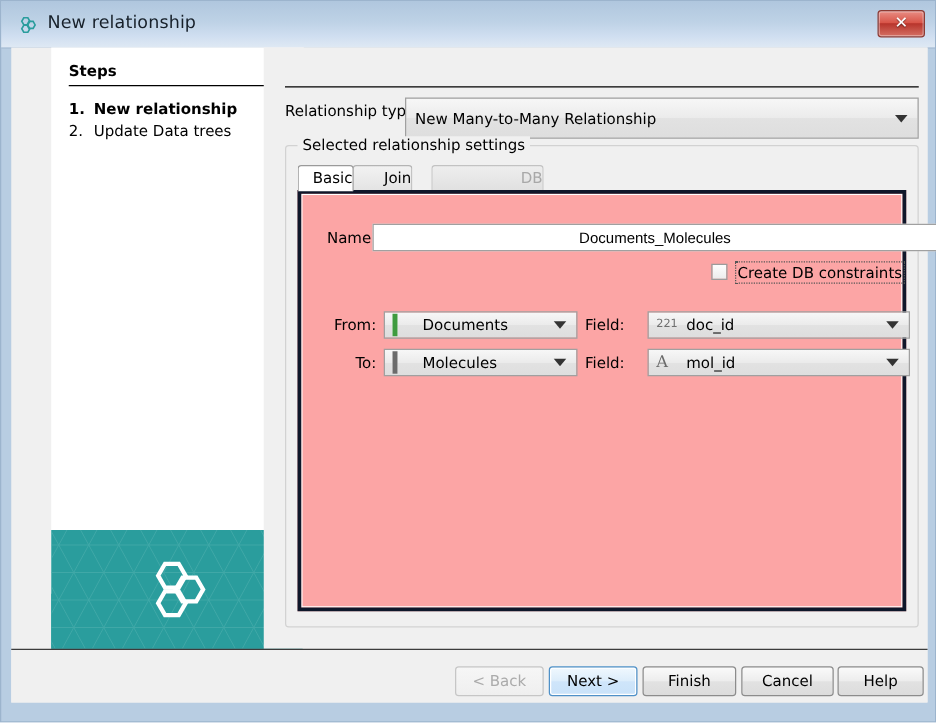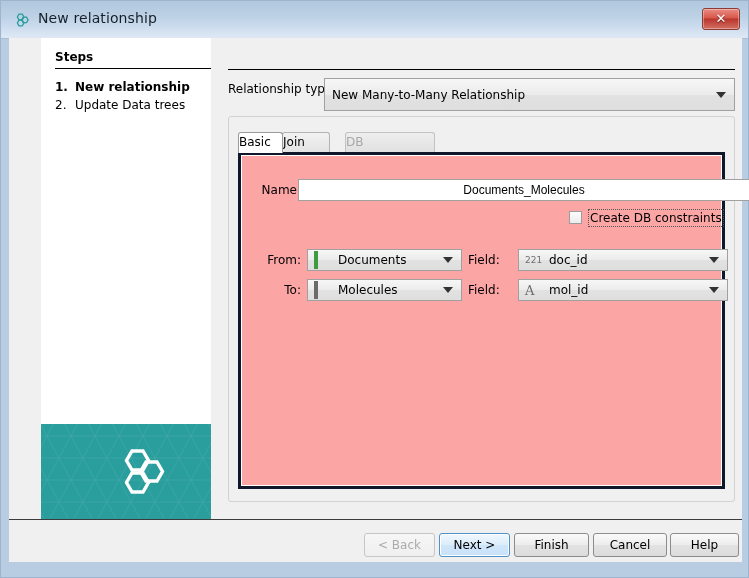--- a/index.html
+++ b/index.html
@@ -255,21 +255,21 @@
   .tab {
     position: absolute;
     top: 0;
     height: 21px;
     box-sizing: border-box;
     border: 1px solid #b4b4b4;
     border-bottom: none;
     border-radius: 3px 3px 0 0;
     font-size: 12px;
     line-height: 19px;
-    text-align: left;
+    text-align: right;
     cursor: pointer;
     background: linear-gradient(to bottom, #f2f2f2 0%, #e3e3e3 100%);
   }
   .tab.selected {
     background: #ffffff;
     border-color: #9a9a9a;
     z-index: 3;
     font-weight: normal;
   }
   .tab.disabled {
@@ -516,20 +516,21 @@
       <div class="main">
         <div class="page-rule"></div>
 
         <div class="rel-label">Relationship type:</div>
         <div class="combo" id="combo-reltype">
           <span class="cval">New Many-to-Many Relationship</span>
           <span class="arrow"></span>
         </div>
 
         <div class="groupbox">
+          <span class="group-legend">Selected relationship settings</span>
 
           <div class="tabs">
             <div class="tab selected" id="tab-basic">Basic</div>
             <div class="tab" id="tab-join">Join table</div>
             <div class="tab disabled" id="tab-dbc">DB Constraints</div>
           </div>
 
           <div class="tabpanel">
 
             <div class="fld-label" id="name-label">Name:</div>

